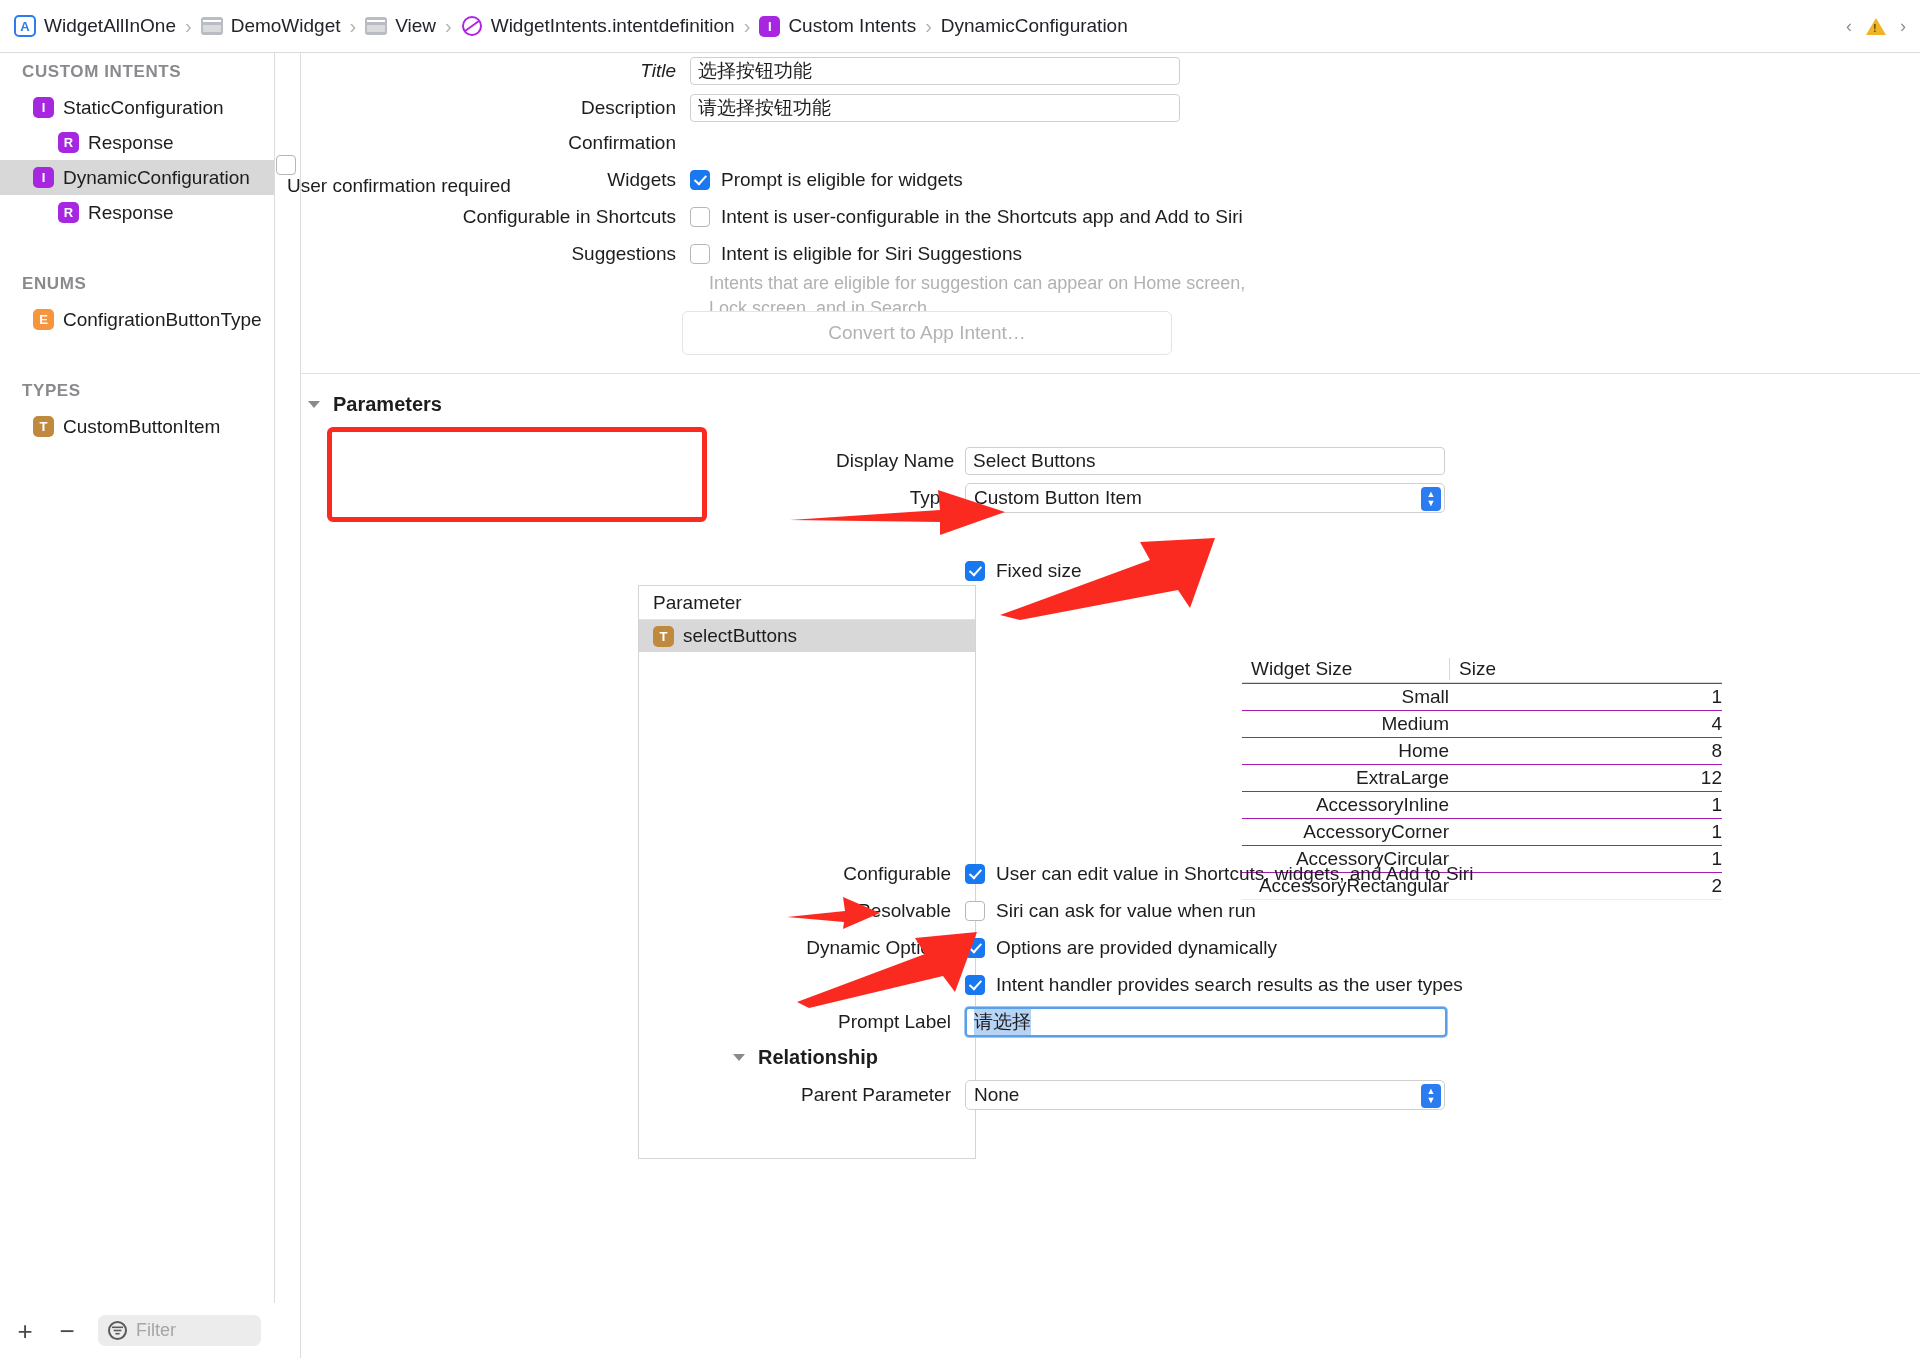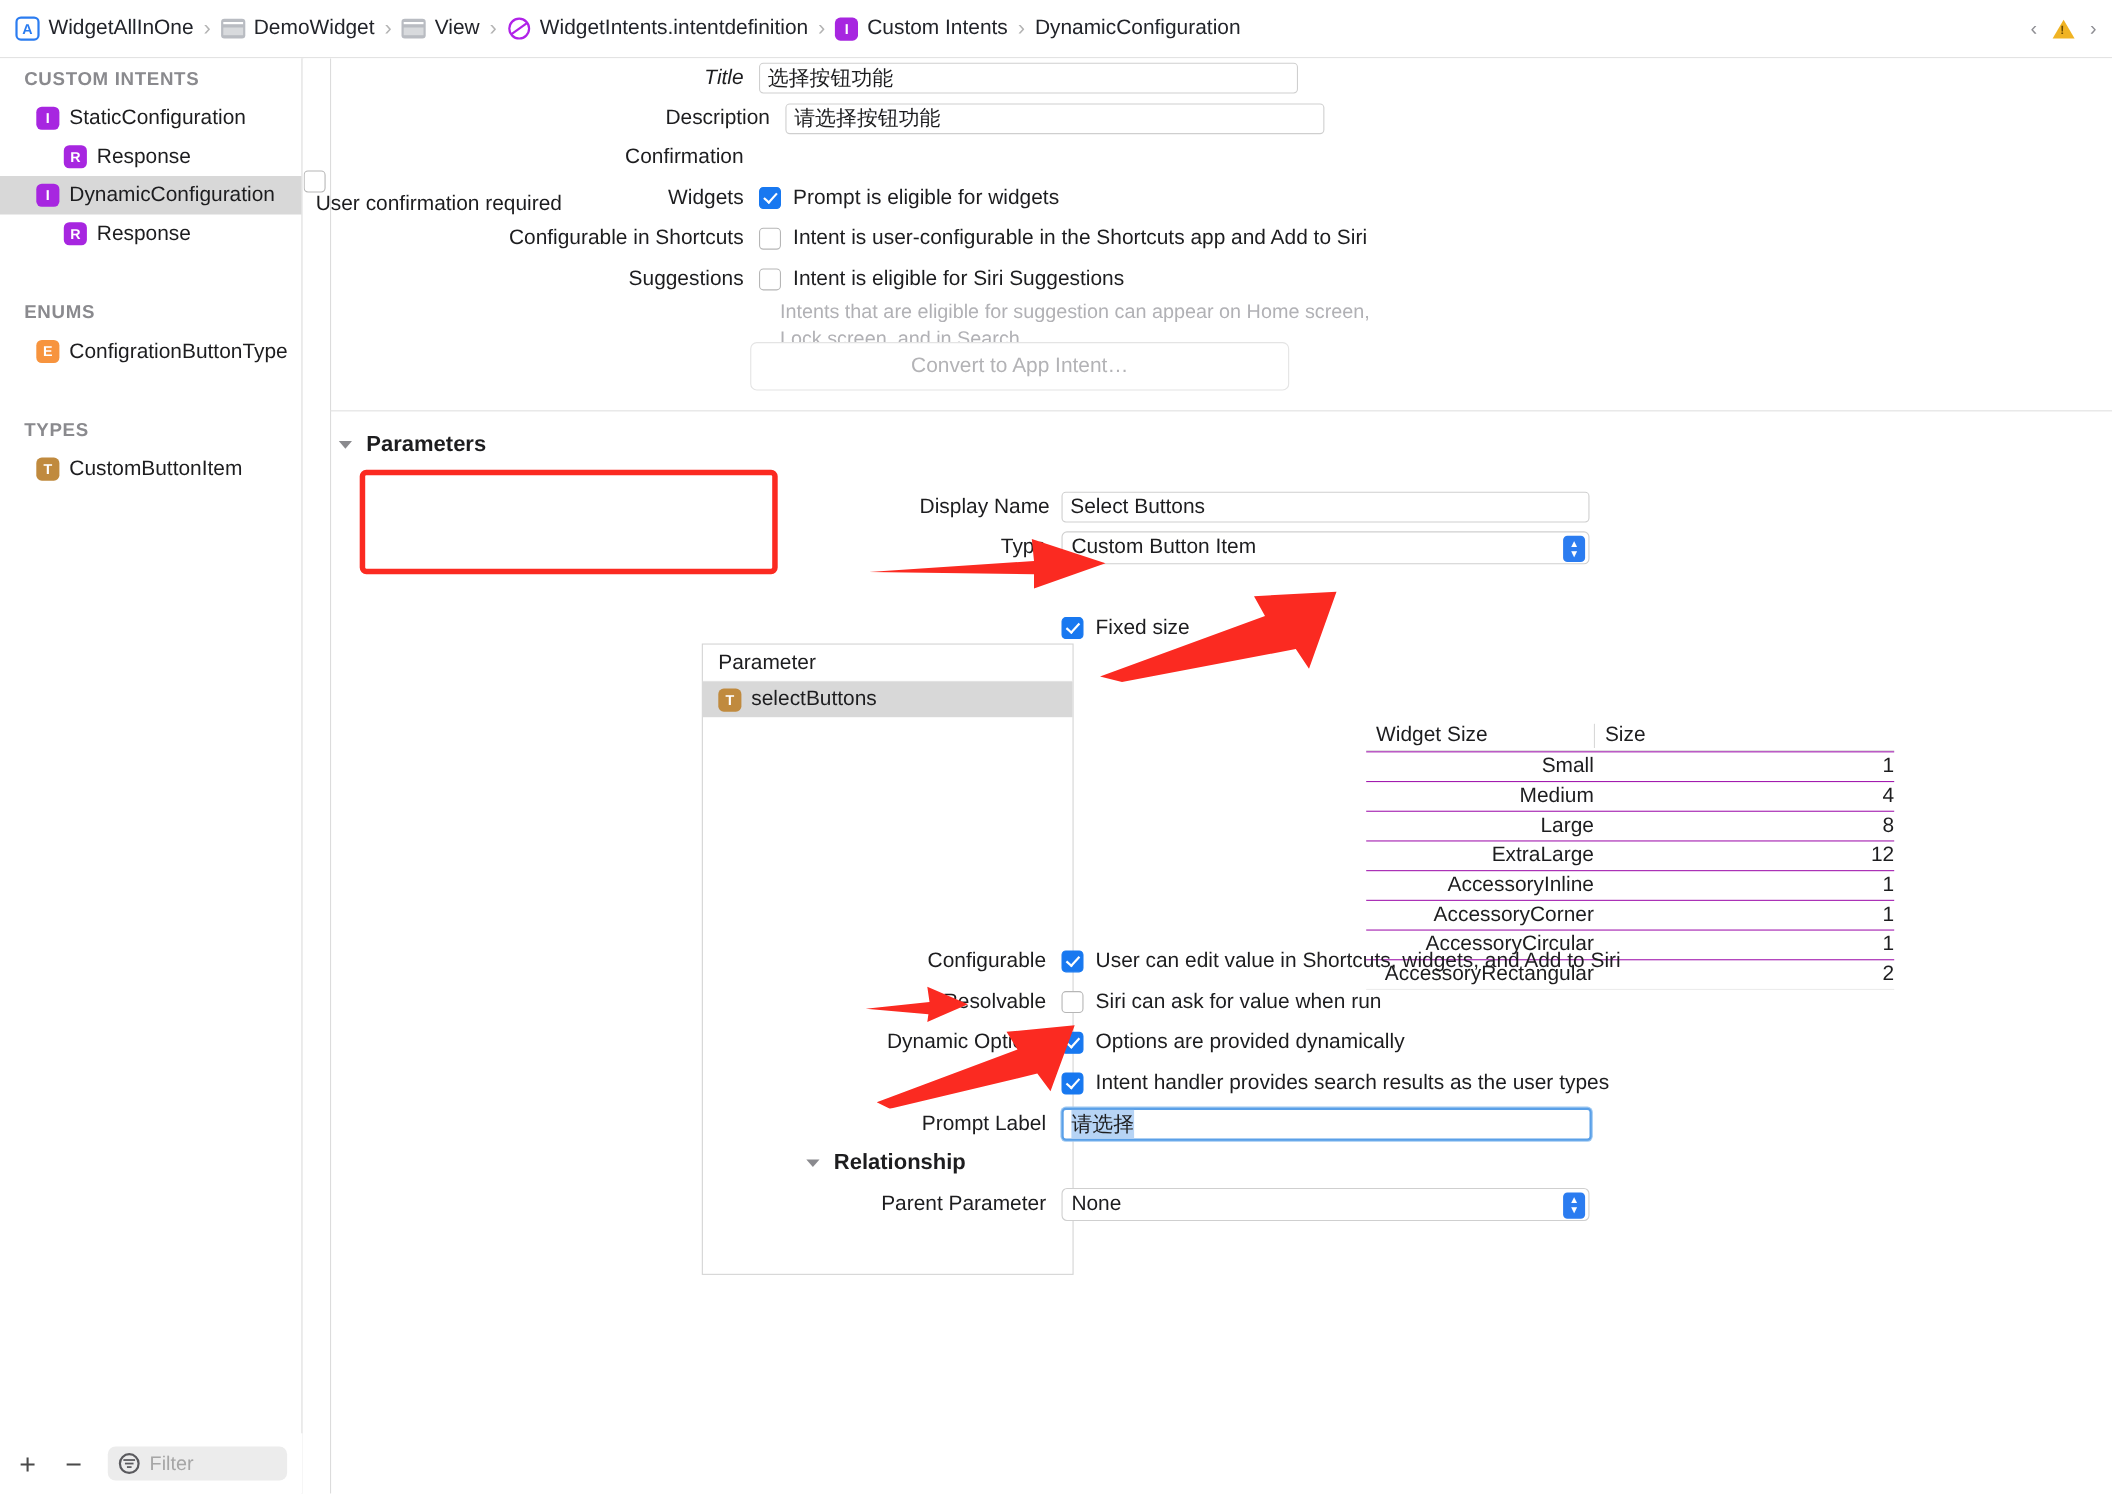--- a/index.html
+++ b/index.html
@@ -302,21 +302,21 @@
 
 <div class="main">
   <div class="divider-v"></div>
 
   <div class="frow" style="top:4px; left:0; width:1180px;">
     <div class="flabel" style="width:400px; margin-right:14px; line-height:28px;font-style:italic;">Title</div>
     <div class="ftext" style="width:490px;">选择按钮功能</div>
   </div>
 
   <div class="frow" style="top:41px; left:0; width:1180px;">
-    <div class="flabel" style="width:400px; margin-right:14px; line-height:28px;margin-left:24px;">Description</div>
+    <div class="flabel" style="width:400px; margin-right:14px; line-height:28px;">Description</div>
     <div class="ftext" style="width:490px;">请选择按钮功能</div>
   </div>
 
   <div class="frow" style="top:79px; left:0; width:1300px;flex-direction:column;">
     <div class="flabel" style="width:400px; margin-right:14px; line-height:22px;">Confirmation</div>
     <div class="cbox"></div>
     <div class="ctext">User confirmation required</div>
   </div>
 
   <div class="frow" style="top:116px; left:0; width:1300px;">
@@ -388,21 +388,21 @@
     </div>
     <div class="wrow">
       <div class="wc1">Small</div>
       <div class="wc2">1</div>
     </div>
     <div class="wrow">
       <div class="wc1">Medium</div>
       <div class="wc2">4</div>
     </div>
     <div class="wrow">
-      <div class="wc1">Large</div>
+      <div class="wc1">Home</div>
       <div class="wc2">8</div>
     </div>
     <div class="wrow">
       <div class="wc1">ExtraLarge</div>
       <div class="wc2">12</div>
     </div>
     <div class="wrow">
       <div class="wc1">AccessoryInline</div>
       <div class="wc2">1</div>
     </div>

